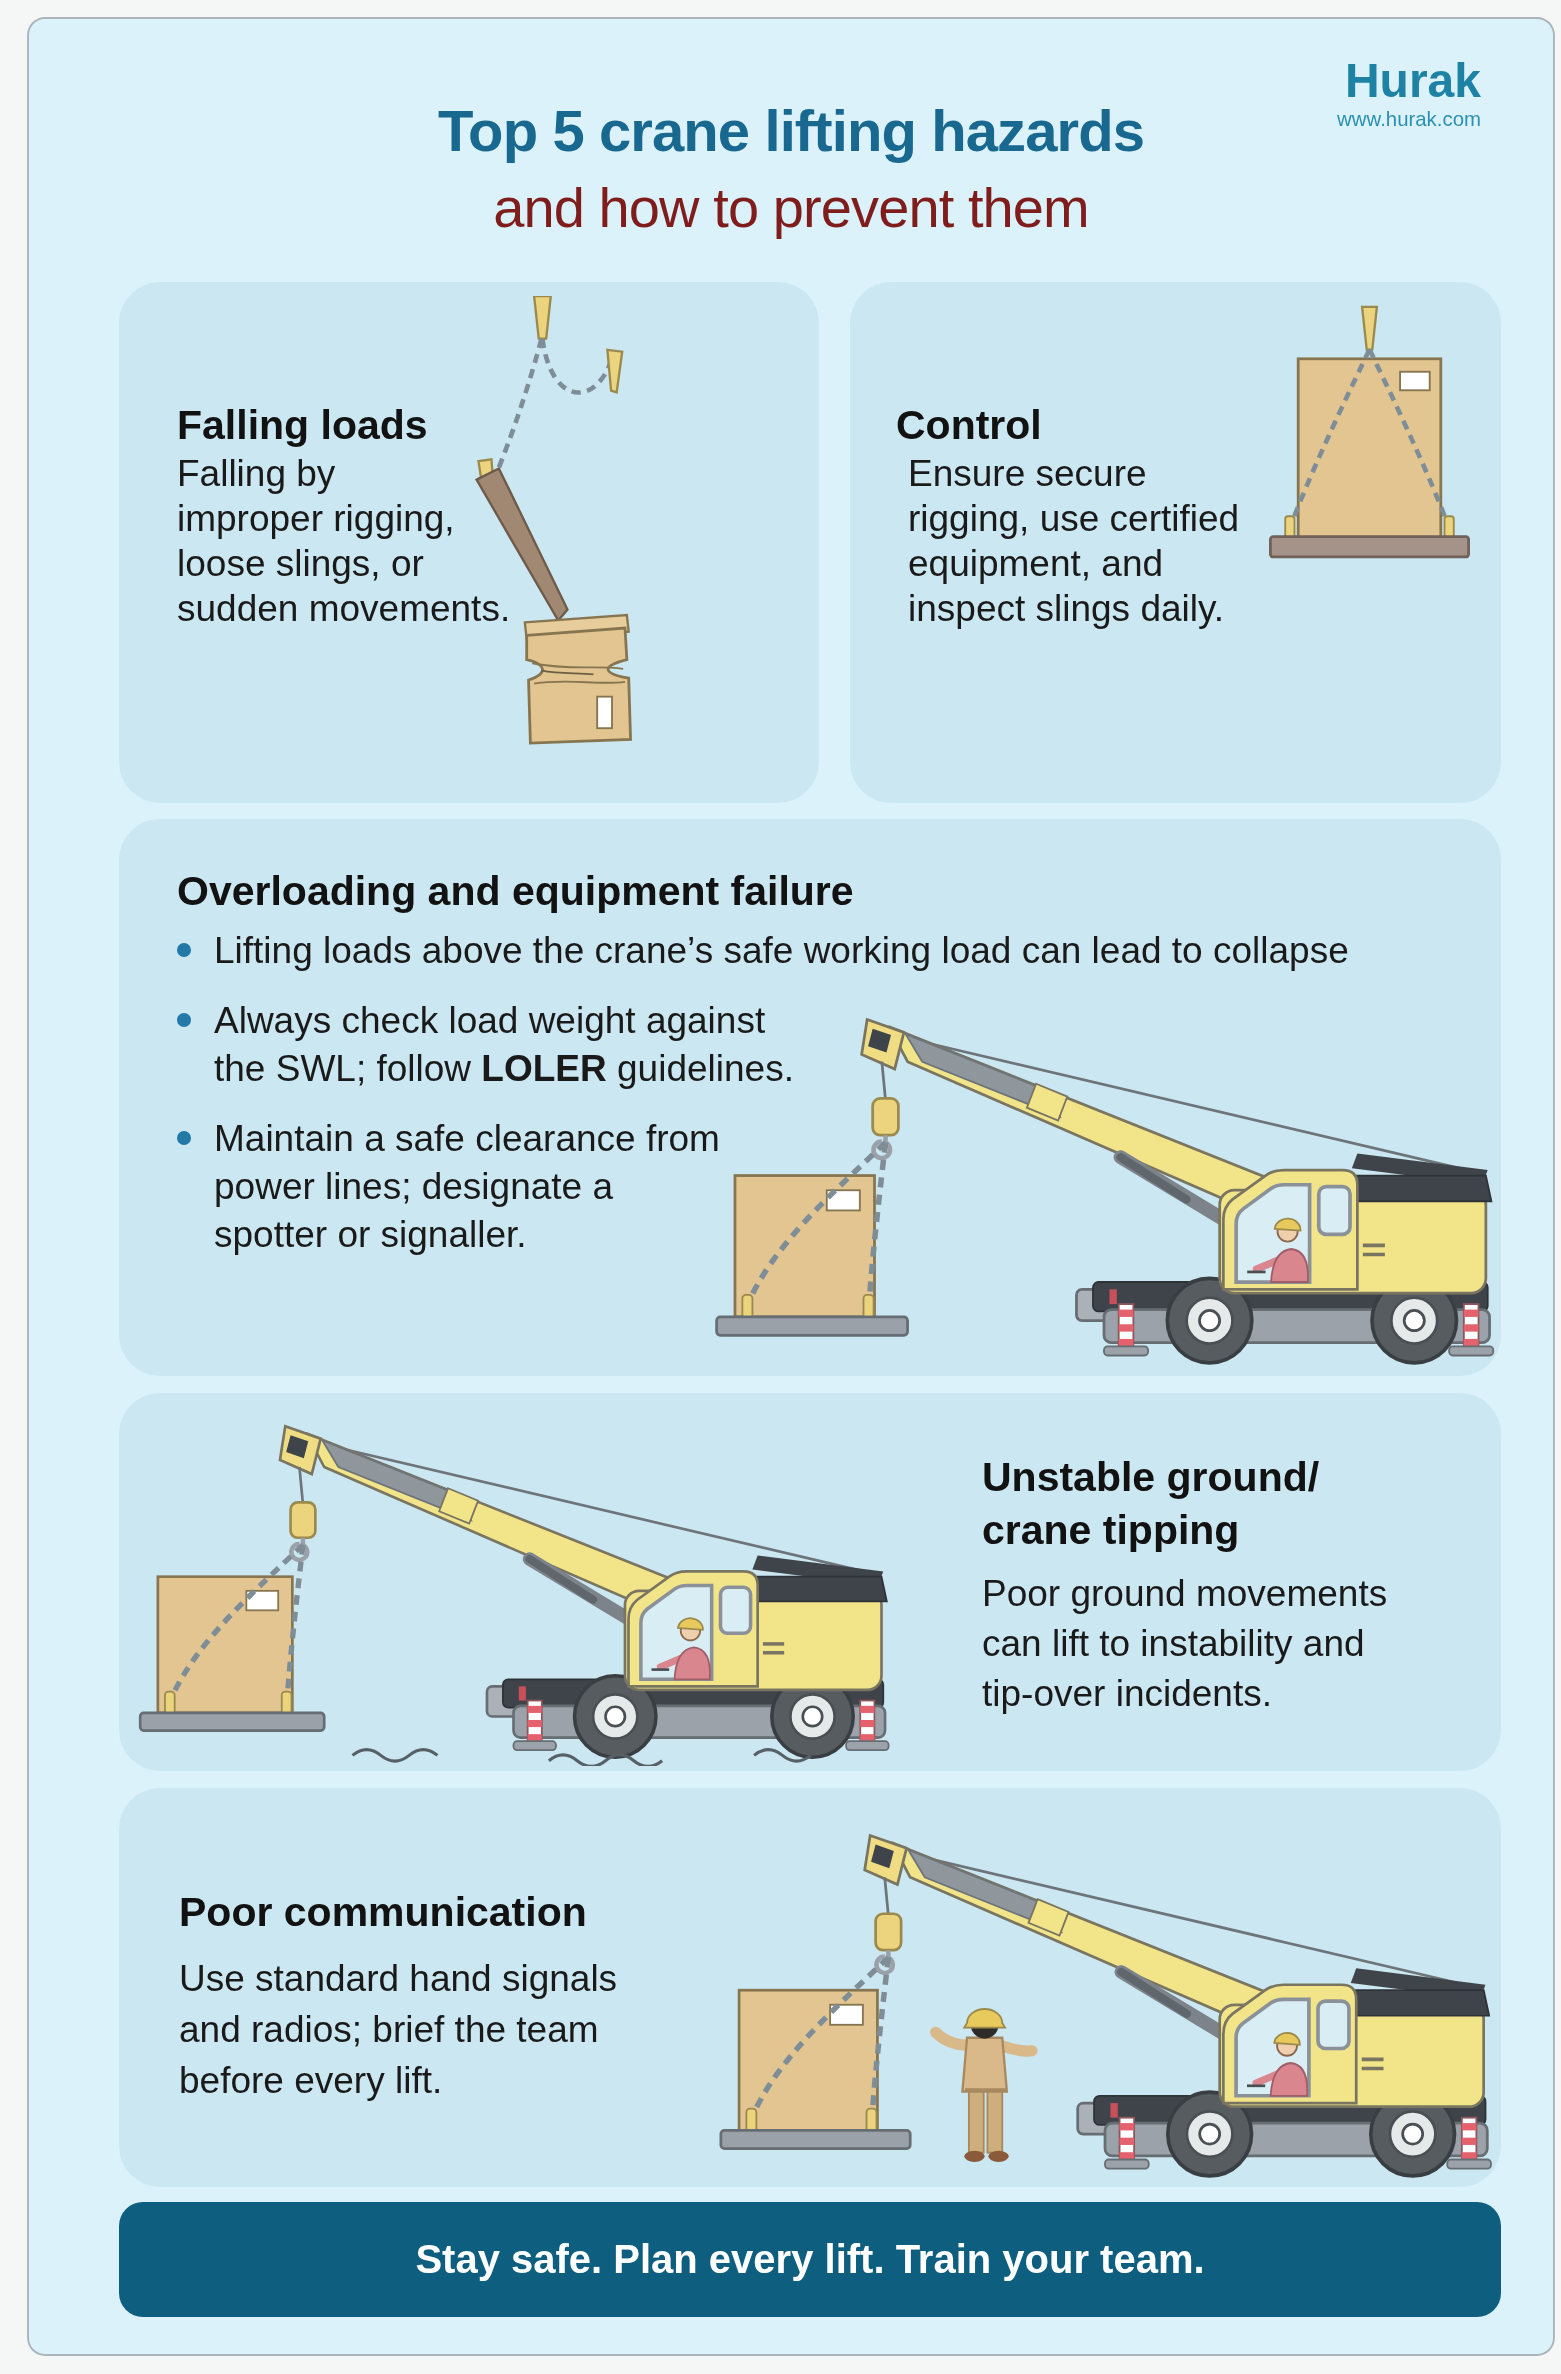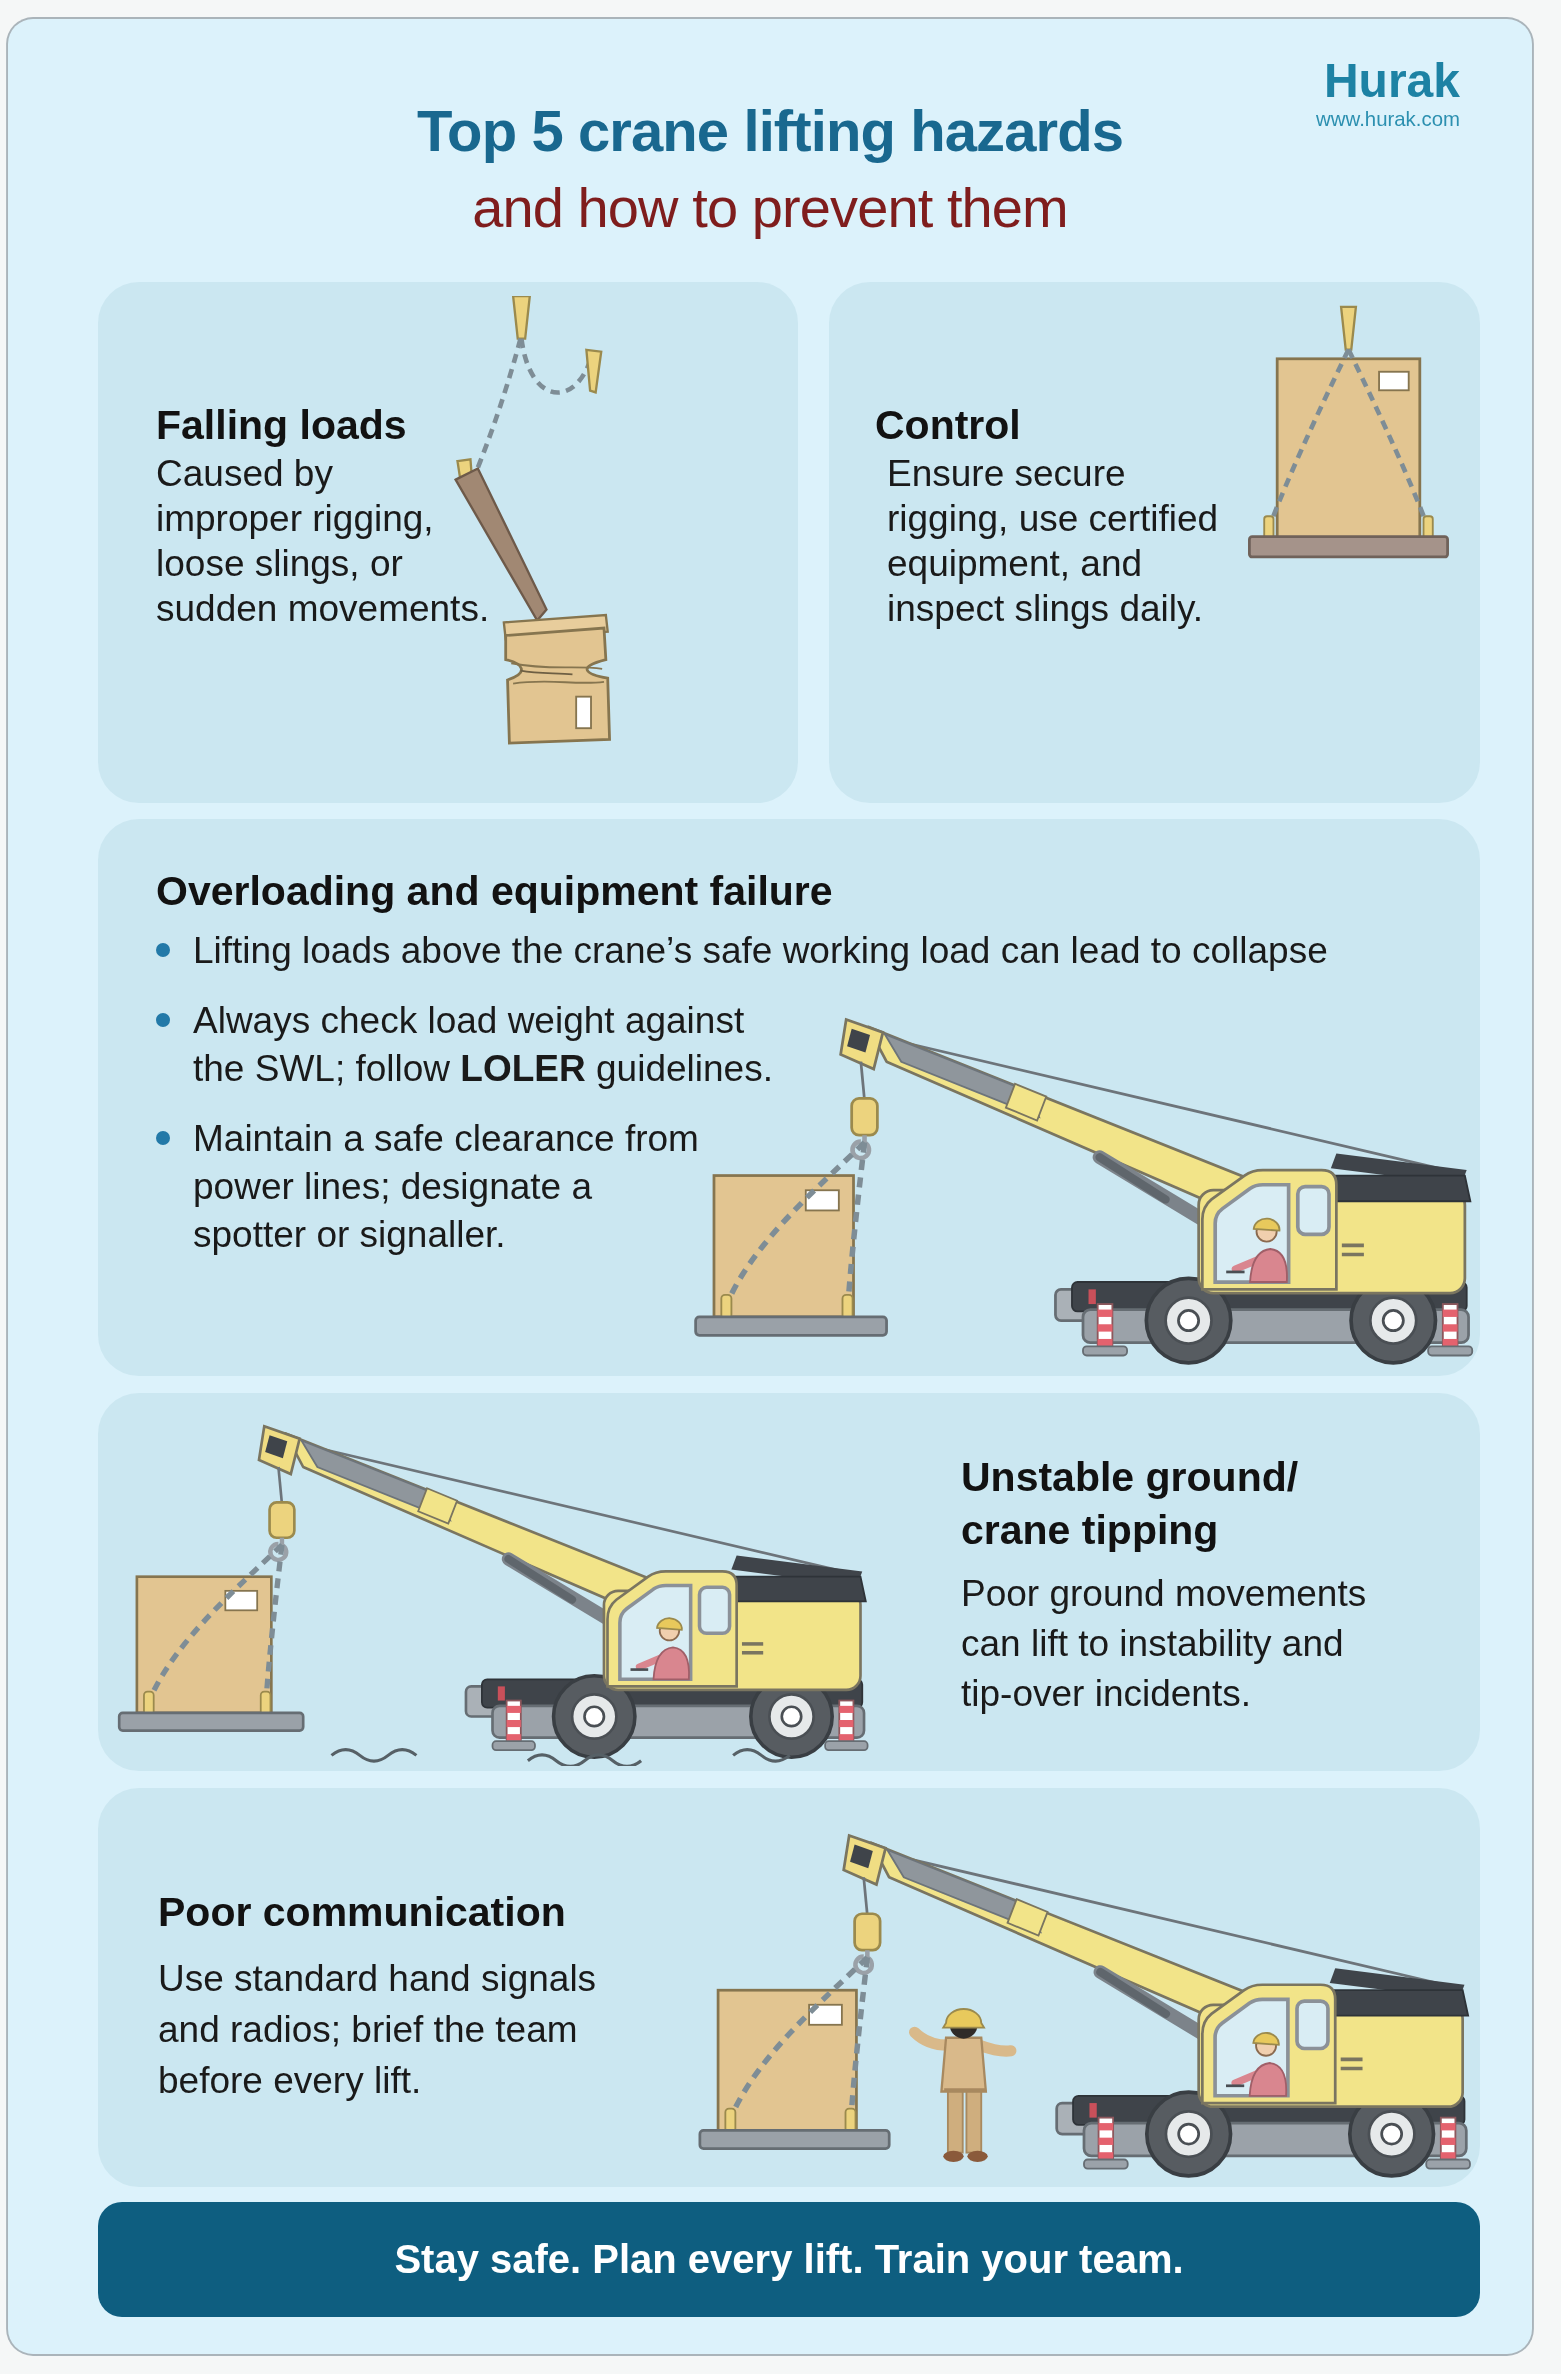--- a/index.html
+++ b/index.html
@@ -1,19 +1,19 @@
 <!DOCTYPE html>
 <html style="font-size:15px"><head>
 <meta charset="utf-8">
 <style>
   html,body{margin:0;padding:0;}
   .page{position:relative;width:1561px;height:2375px;background:#f5f7f7;
         font-family:"Liberation Sans",sans-serif;color:#1a1a1a;overflow:hidden;}
-  .container{position:absolute;left:8px;top:18.6px;width:1524px;height:2335px;
-             background:#dcf2fb;border-radius:25px;box-shadow:0 0 0 1.9px #aab4ba;}
+  .container{position:absolute;left:29px;top:18.6px;width:1524px;height:2335px;
+             background:#dcf2fb;border-radius:16px;box-shadow:0 0 0 1.9px #aab4ba;}
   .title1{position:absolute;left:0;top:78px;width:100%;text-align:center;
           font-size:58px;font-weight:bold;color:#19688f;letter-spacing:-0.9px;}
   .title2{position:absolute;left:0;top:156px;width:100%;text-align:center;
           font-size:56px;font-weight:normal;color:#7f1d1d;letter-spacing:-0.9px;}
   .logo{position:absolute;right:72px;top:37px;text-align:right;}
   .logo-name{font-size:48px;font-weight:bold;color:#1d82a4;letter-spacing:0px;line-height:1.05;}
   .logo-site{font-size:20.4px;color:#2c90b0;margin-top:1.9px;}
   .card{position:absolute;background:#cbe7f1;border-radius:41px;}
   .c1{left:90px;top:263px;width:700px;height:521px;}
   .c2{left:821px;top:263px;width:651px;height:521px;}
@@ -122,21 +122,21 @@
     <div class="title2">and how to prevent them</div>
 
     <div class="logo">
       <div class="logo-name">Hurak</div>
       <div class="logo-site">www.hurak.com</div>
     </div>
 
     <div class="card c1">
       <h2>Falling loads</h2>
       <div class="body-lines">
-        <div>Caused by</div>
+        <div>Falling by</div>
         <div>improper rigging,</div>
         <div>loose slings, or</div>
         <div>sudden movements.</div>
       </div>
       <svg class="ill ill-c1" viewBox="0 0 420 510">
         <polygon points="112,0 130,0 125,46 117,46" fill="#ecd37e" stroke="#9b8a4d" stroke-width="2.5"></polygon>
         <path d="M121,46 C 130,118 180,122 197,64" fill="none" stroke="#7e8d96" stroke-width="5" stroke-dasharray="10 7"></path>
         <polygon points="191,58 207,60 201,104 195,102" fill="#ecd37e" stroke="#9b8a4d" stroke-width="2.5"></polygon>
         <path d="M120,46 C 100,120 80,170 68,200" fill="none" stroke="#7e8d96" stroke-width="5" stroke-dasharray="10 7"></path>
         <polygon points="52,178 66,176 68,202 56,204" fill="#ecd37e" stroke="#9b8a4d" stroke-width="2.5"></polygon>

